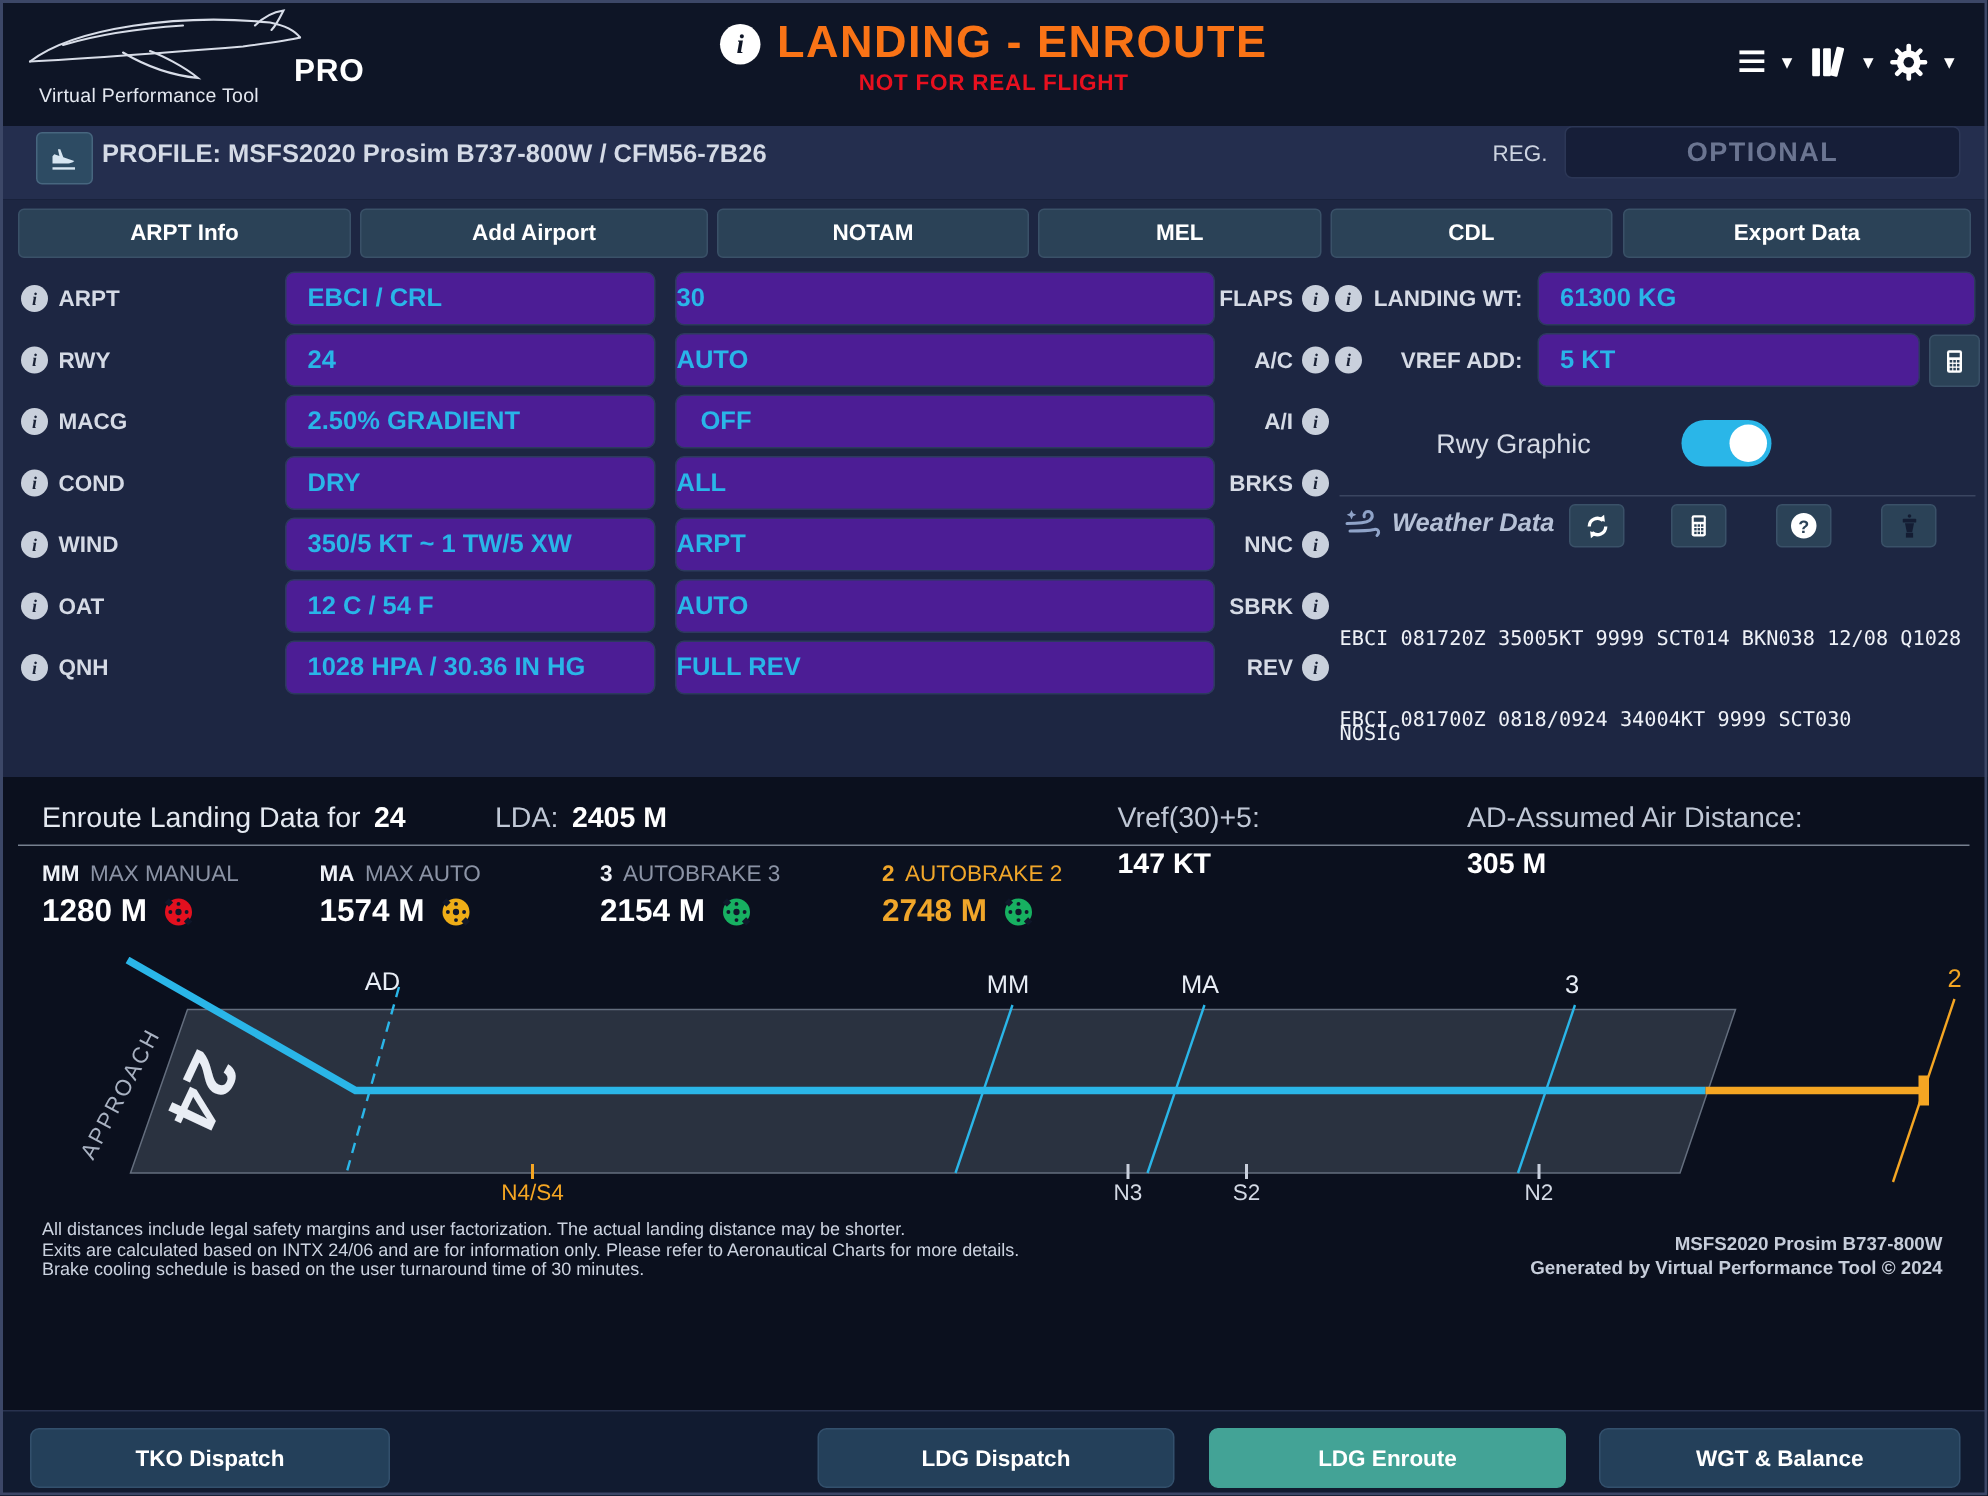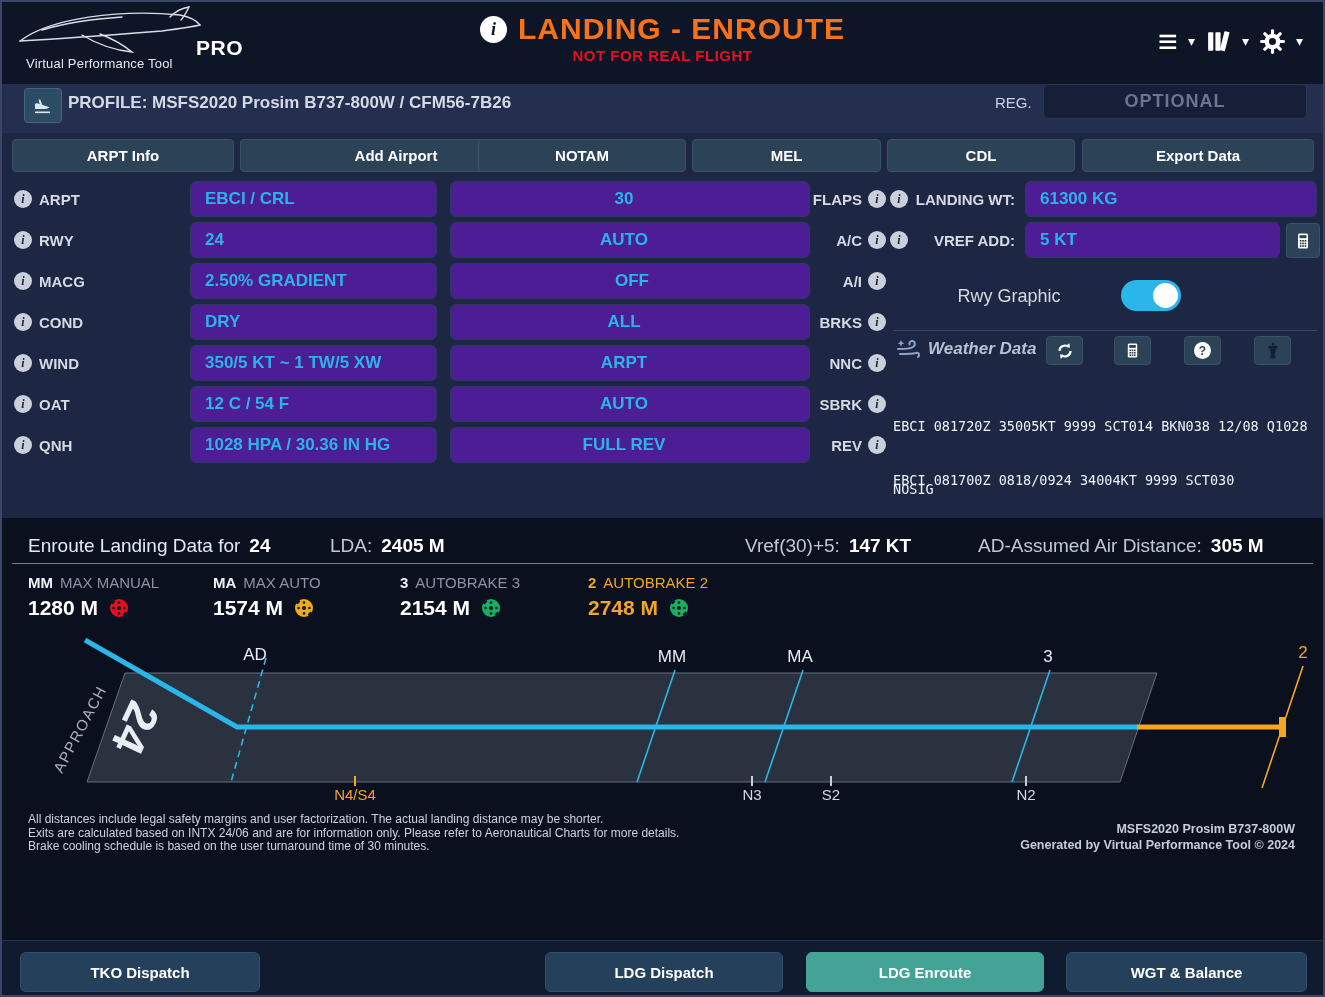--- a/index.html
+++ b/index.html
@@ -40,21 +40,21 @@
 
   
   .tbtn{position:absolute;top:139px;height:31px;background:#2b4257;border:1px solid #3a5168;border-radius:4px;color:#fff;font-weight:bold;font-size:15px;display:flex;align-items:center;justify-content:center;cursor:pointer;}
 
   
   .row-head{position:absolute;height:36px;display:flex;align-items:center;gap:7px;}
   .icon-i{width:18px;height:18px;border-radius:50%;background:#c9d0dc;color:#1b2337;font-family:"Liberation Serif",serif;font-style:italic;font-weight:bold;font-size:12px;display:flex;align-items:center;justify-content:center;flex:0 0 auto;}
   .flab{font-size:15px;font-weight:600;color:#d5dae5;}
   .ibox{position:absolute;height:36px;background:#4c1d95;border:1px solid #2d3a5e;border-radius:6px;box-sizing:border-box;display:flex;align-items:center;font-weight:bold;font-size:17px;color:#29b5e8;cursor:text;}
   .val-l{padding-left:14px;justify-content:flex-start;}
-  .val-r{padding-right:12px;justify-content:center;}
+  .val-r{padding-right:12px;justify-content:flex-start;}
   .mlab{position:absolute;height:36px;display:flex;align-items:center;justify-content:flex-end;gap:6px;}
   .rlab{flex:1;text-align:right;font-size:15px;font-weight:600;color:#d5dae5;}
   .calcbtn{position:absolute;left:1286px;top:223px;width:32px;height:33px;background:#2b4257;border:1px solid #3a5168;border-radius:4px;display:flex;align-items:center;justify-content:center;cursor:pointer;}
 
   .tgl-label{position:absolute;left:905px;top:278px;width:208px;height:36px;line-height:36px;text-align:center;font-size:18px;color:#d5dae5;}
   .toggle{position:absolute;left:1121px;top:280px;width:60px;height:31px;border-radius:16px;background:#2ab6e8;cursor:pointer;}
   .knob{position:absolute;right:3px;top:3px;width:25px;height:25px;border-radius:50%;background:#fff;}
 
   
   .w-topline{position:absolute;left:893px;top:330px;width:424px;height:1px;background:#3a4560;}
@@ -151,21 +151,21 @@
 <span class="reg-label">REG.</span>
 <div class="reg-input">
   <span class="reg-ph">OPTIONAL</span>
 </div>
 
 <div class="mainpanel"></div>
 
 <div class="tbtn" style="left:12px;width:220px;">
     <span>ARPT Info</span>
   </div>
-<div class="tbtn" style="left:240px;width:230px;padding-left:40px;">
+<div class="tbtn" style="left:240px;width:230px;">
     <span>Add Airport</span>
   </div>
 <div class="tbtn" style="left:478px;width:206px;">
     <span>NOTAM</span>
   </div>
 <div class="tbtn" style="left:692px;width:187px;">
     <span>MEL</span>
   </div>
 <div class="tbtn" style="left:887px;width:186px;">
     <span>CDL</span>
@@ -379,25 +379,25 @@
 <div class="lower"></div>
 
 <div class="ld-group" style="left:28px;">
   <span class="ld-pref">Enroute Landing Data for</span>
   <span class="ld-val">24</span>
 </div>
 <div class="ld-group" style="left:330px;">
   <span class="ld-lab">LDA:</span>
   <span class="ld-val">2405 M</span>
 </div>
-<div class="ld-group" style="left:745px;">
+<div class="ld-group" style="left:745px;flex-direction:column;">
   <span class="ld-lab">Vref(30)+5:</span>
   <span class="ld-val">147 KT</span>
 </div>
-<div class="ld-group" style="left:978px;">
+<div class="ld-group" style="left:978px;flex-direction:column;">
   <span class="ld-lab">AD-Assumed Air Distance:</span>
   <span class="ld-val">305 M</span>
 </div>
 <div class="ld-divider"></div>
 
 <div class="res" style="left:28px;">
   <div class="res-h">
       <span class="res-code">MM</span>
       <span class="res-name">MAX MANUAL</span>
     </div>

